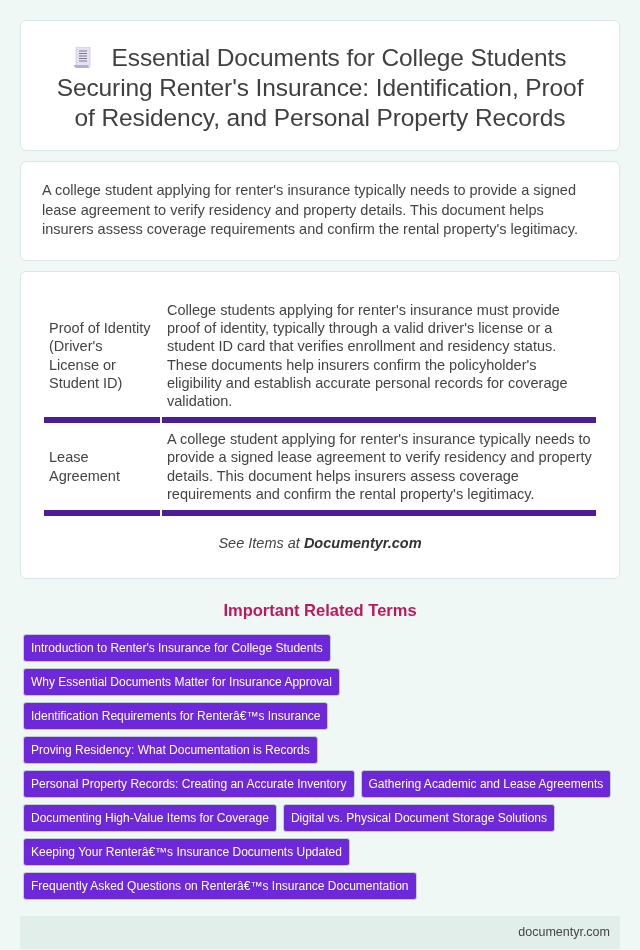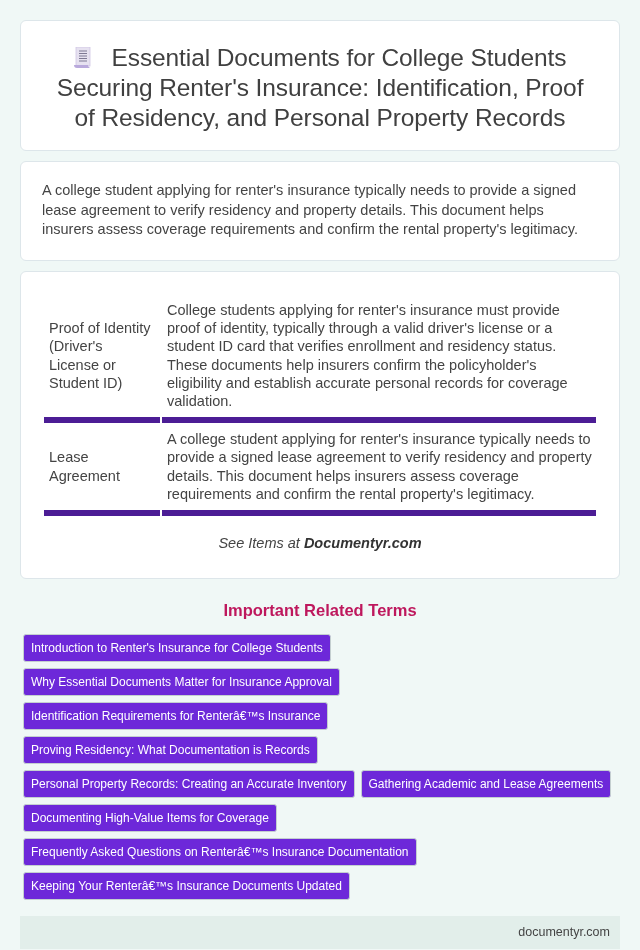--- a/index.html
+++ b/index.html
@@ -167,21 +167,22 @@
   <h2 class="related-title">Important Related Terms</h2>
 
   <div class="tags">
     <span class="tag">Introduction to Renter's Insurance for College Students</span>
     <span class="tag">Why Essential Documents Matter for Insurance Approval</span>
     <span class="tag">Identification Requirements for Renterâ€™s Insurance</span>
     <span class="tag">Proving Residency: What Documentation is Records</span>
     <span class="tag">Personal Property Records: Creating an Accurate Inventory</span>
     <span class="tag">Gathering Academic and Lease Agreements</span>
     <span class="tag">Documenting High-Value Items for Coverage</span>
+    <span class="tag">Digital vs. Physical Document Storage Solutions</span>
+    <span class="tag">Keeping Your Renterâ€™s Insurance Documents Updated</span>
     <span class="tag">Frequently Asked Questions on Renterâ€™s Insurance Documentation</span>
-    <span class="tag">Keeping Your Renterâ€™s Insurance Documents Updated</span>
   </div>
 
   <div class="footer">
     <span>documentyr.com</span>
   </div>
 
 </div>
 
 </body></html>

